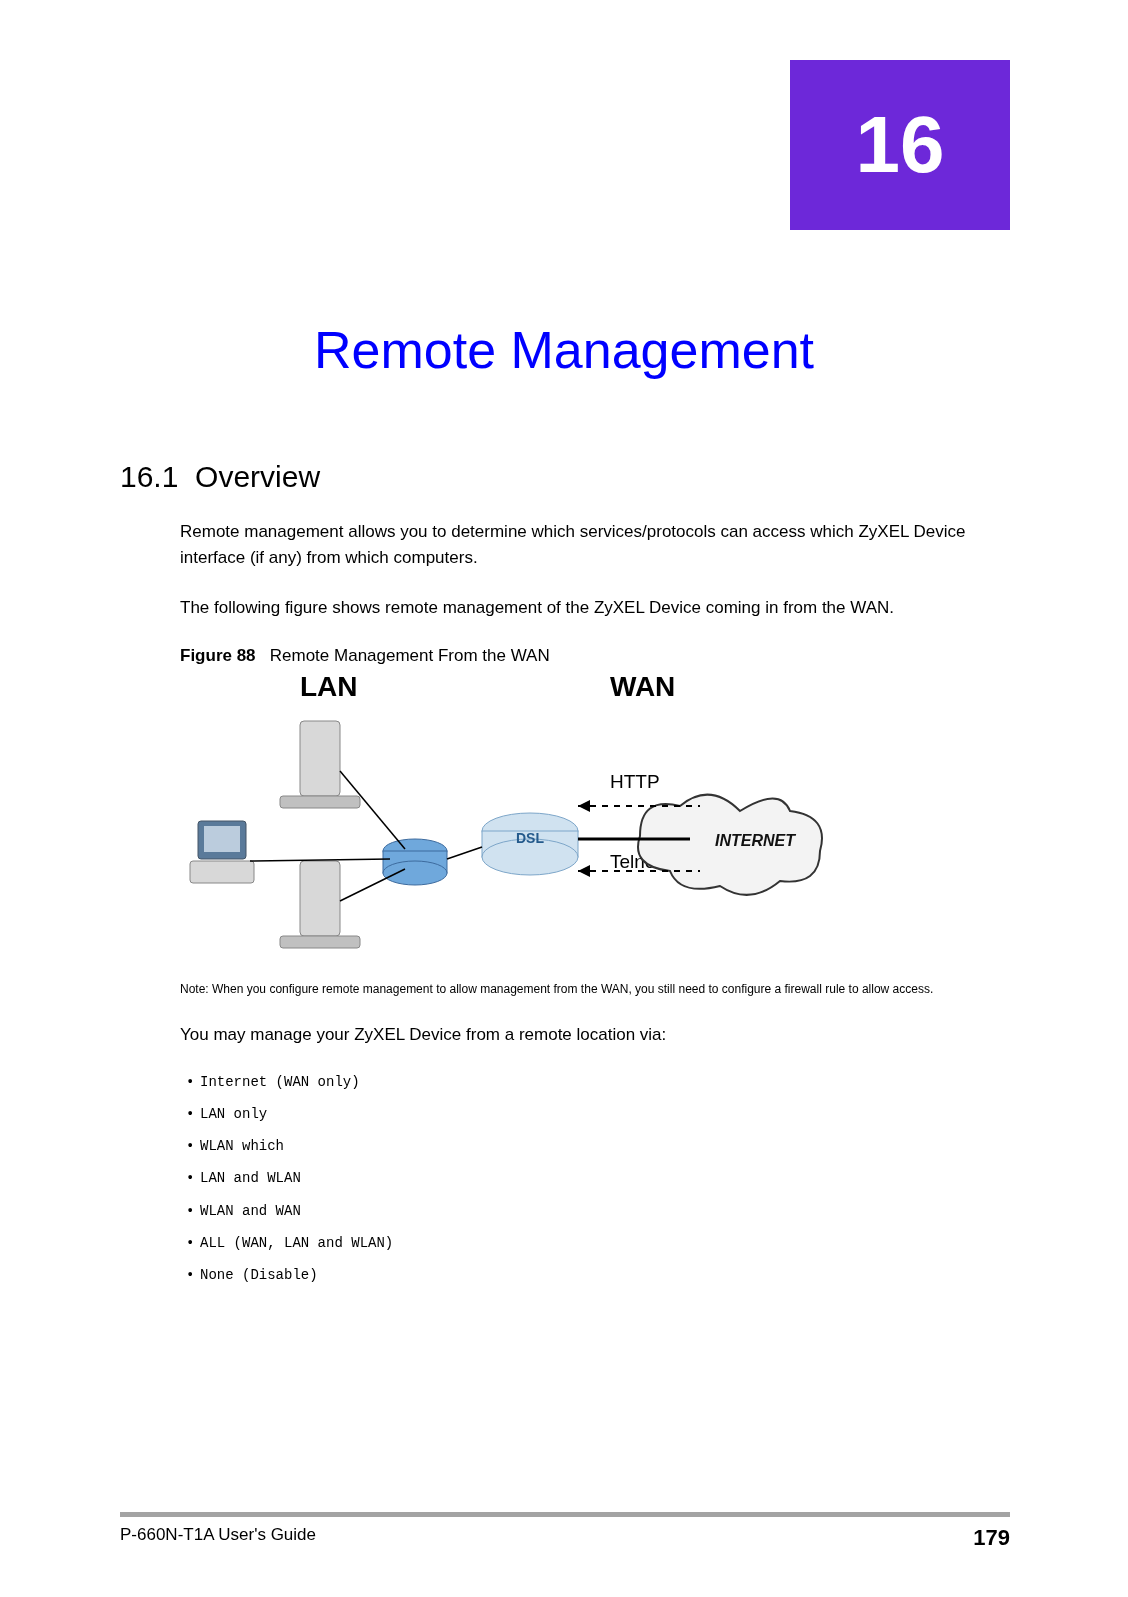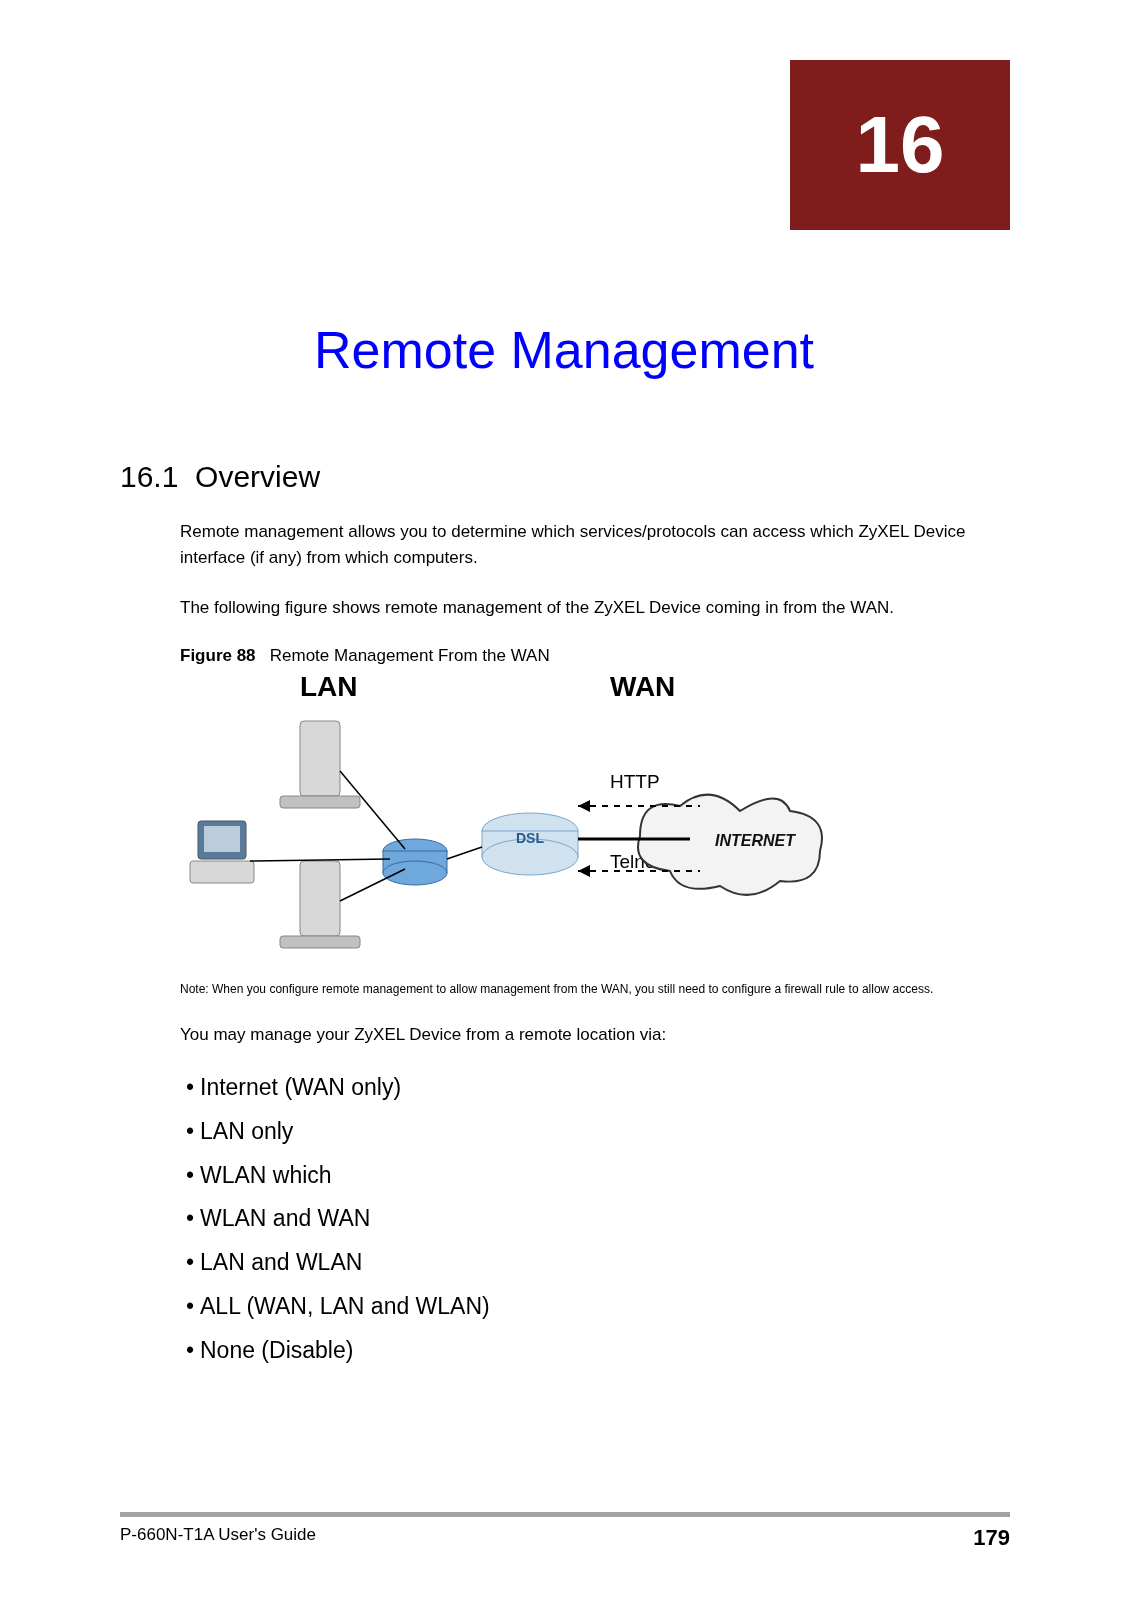--- a/index.html
+++ b/index.html
@@ -16,21 +16,21 @@
     position: relative;
     box-sizing: border-box;
     padding: 60px 120px 40px 120px;
   }
   .chapter-tab {
     position: absolute;
     top: 60px;
     right: 118px;
     width: 220px;
     height: 170px;
-    background: #7f1d1d;
+    background: #6d28d9;
     color: #fff;
     display: flex;
     align-items: center;
     justify-content: center;
   }
   .chapter-tab .num {
     font-size: 80px;
     font-weight: bold;
     font-family: Arial, Helvetica, sans-serif;
   }
@@ -74,23 +74,24 @@
     margin-bottom: 25px;
     padding-left: 50px;
     text-indent: -50px;
   }
   ul.opts {
     margin-left: 60px;
     padding-left: 20px;
     list-style: none;
   }
   ul.opts li {
-    font-size: 23px;
+    font-size: 14px;
     line-height: 1.3;
     margin-bottom: 14px;
+    font-family: Liberation Mono, monospace;
   }
   ul.opts li::before {
     content: "•";
     display: inline-block;
     width: 14px;
     margin-left: -14px;
   }
   .footer {
     position: absolute;
     bottom: 46px;
@@ -206,22 +207,22 @@
   </div>
 
   <p class="note-text">Note: When you configure remote management to allow management from the WAN, you still need to configure a firewall rule to allow access.</p>
 
   <p class="body-text">You may manage your ZyXEL Device from a remote location via:</p>
 
   <ul class="opts">
     <li>Internet (WAN only)</li>
     <li>LAN only</li>
     <li>WLAN which</li>
+    <li>LAN and WLAN</li>
     <li>WLAN and WAN</li>
-    <li>LAN and WLAN</li>
     <li>ALL (WAN, LAN and WLAN)</li>
     <li>None (Disable)</li>
   </ul>
 
   <div class="footer">
     <span>P-660N-T1A User's Guide</span>
     <span class="pn">179</span>
   </div>
 </div>
 

